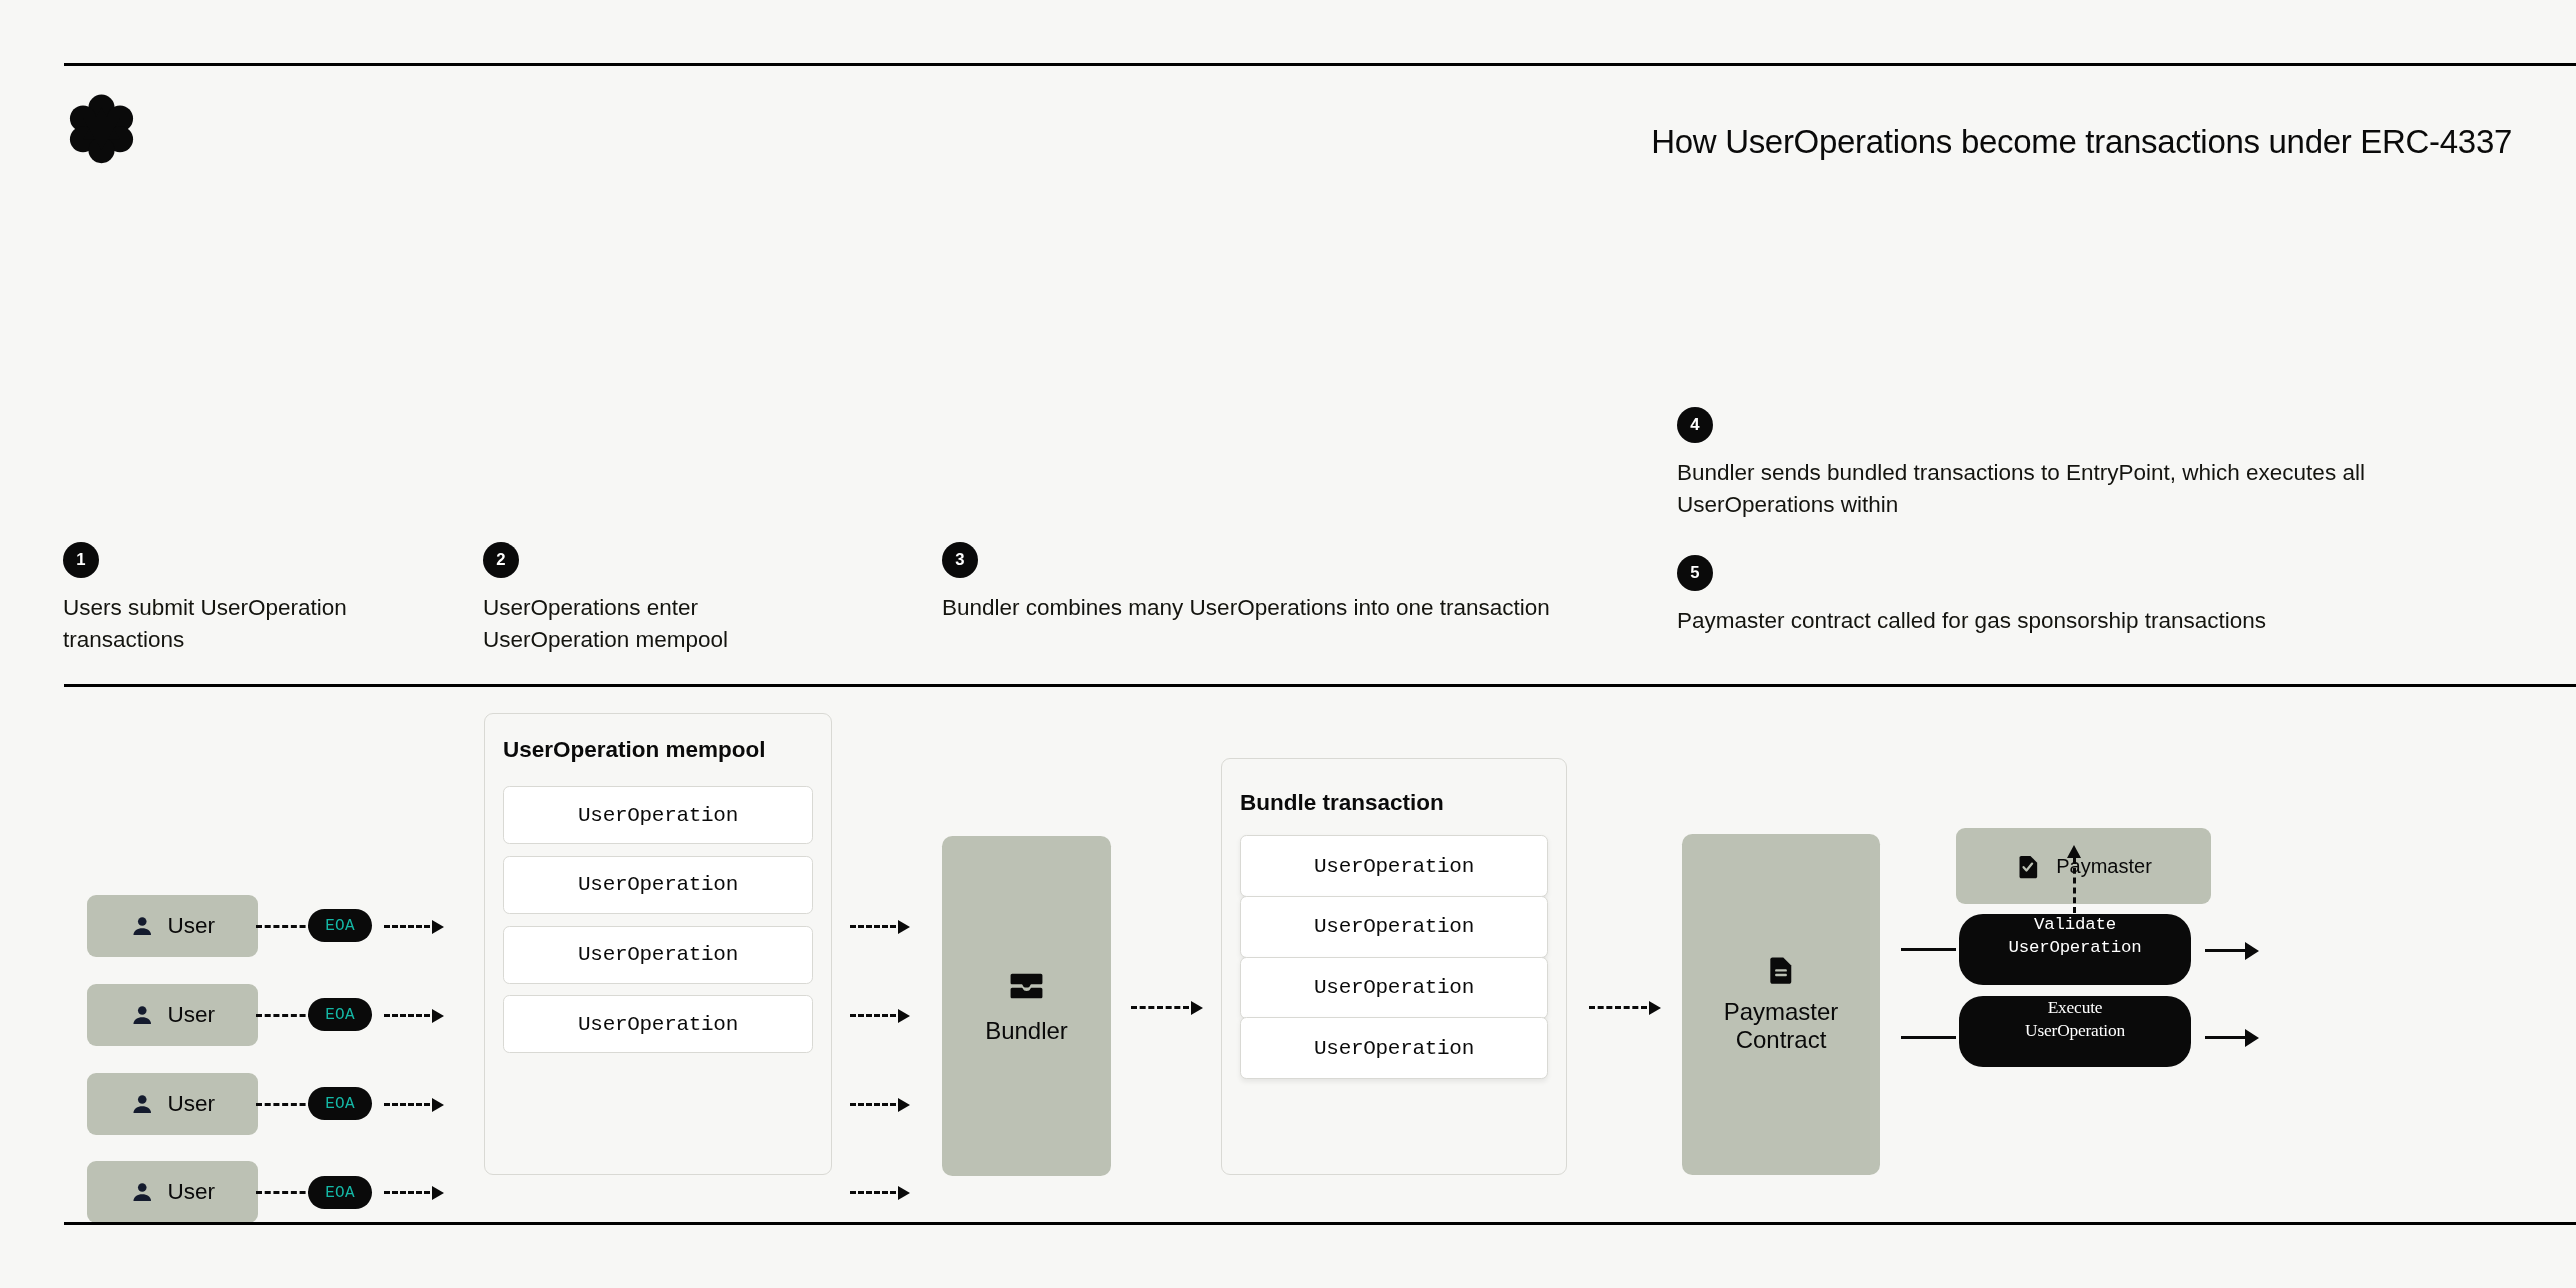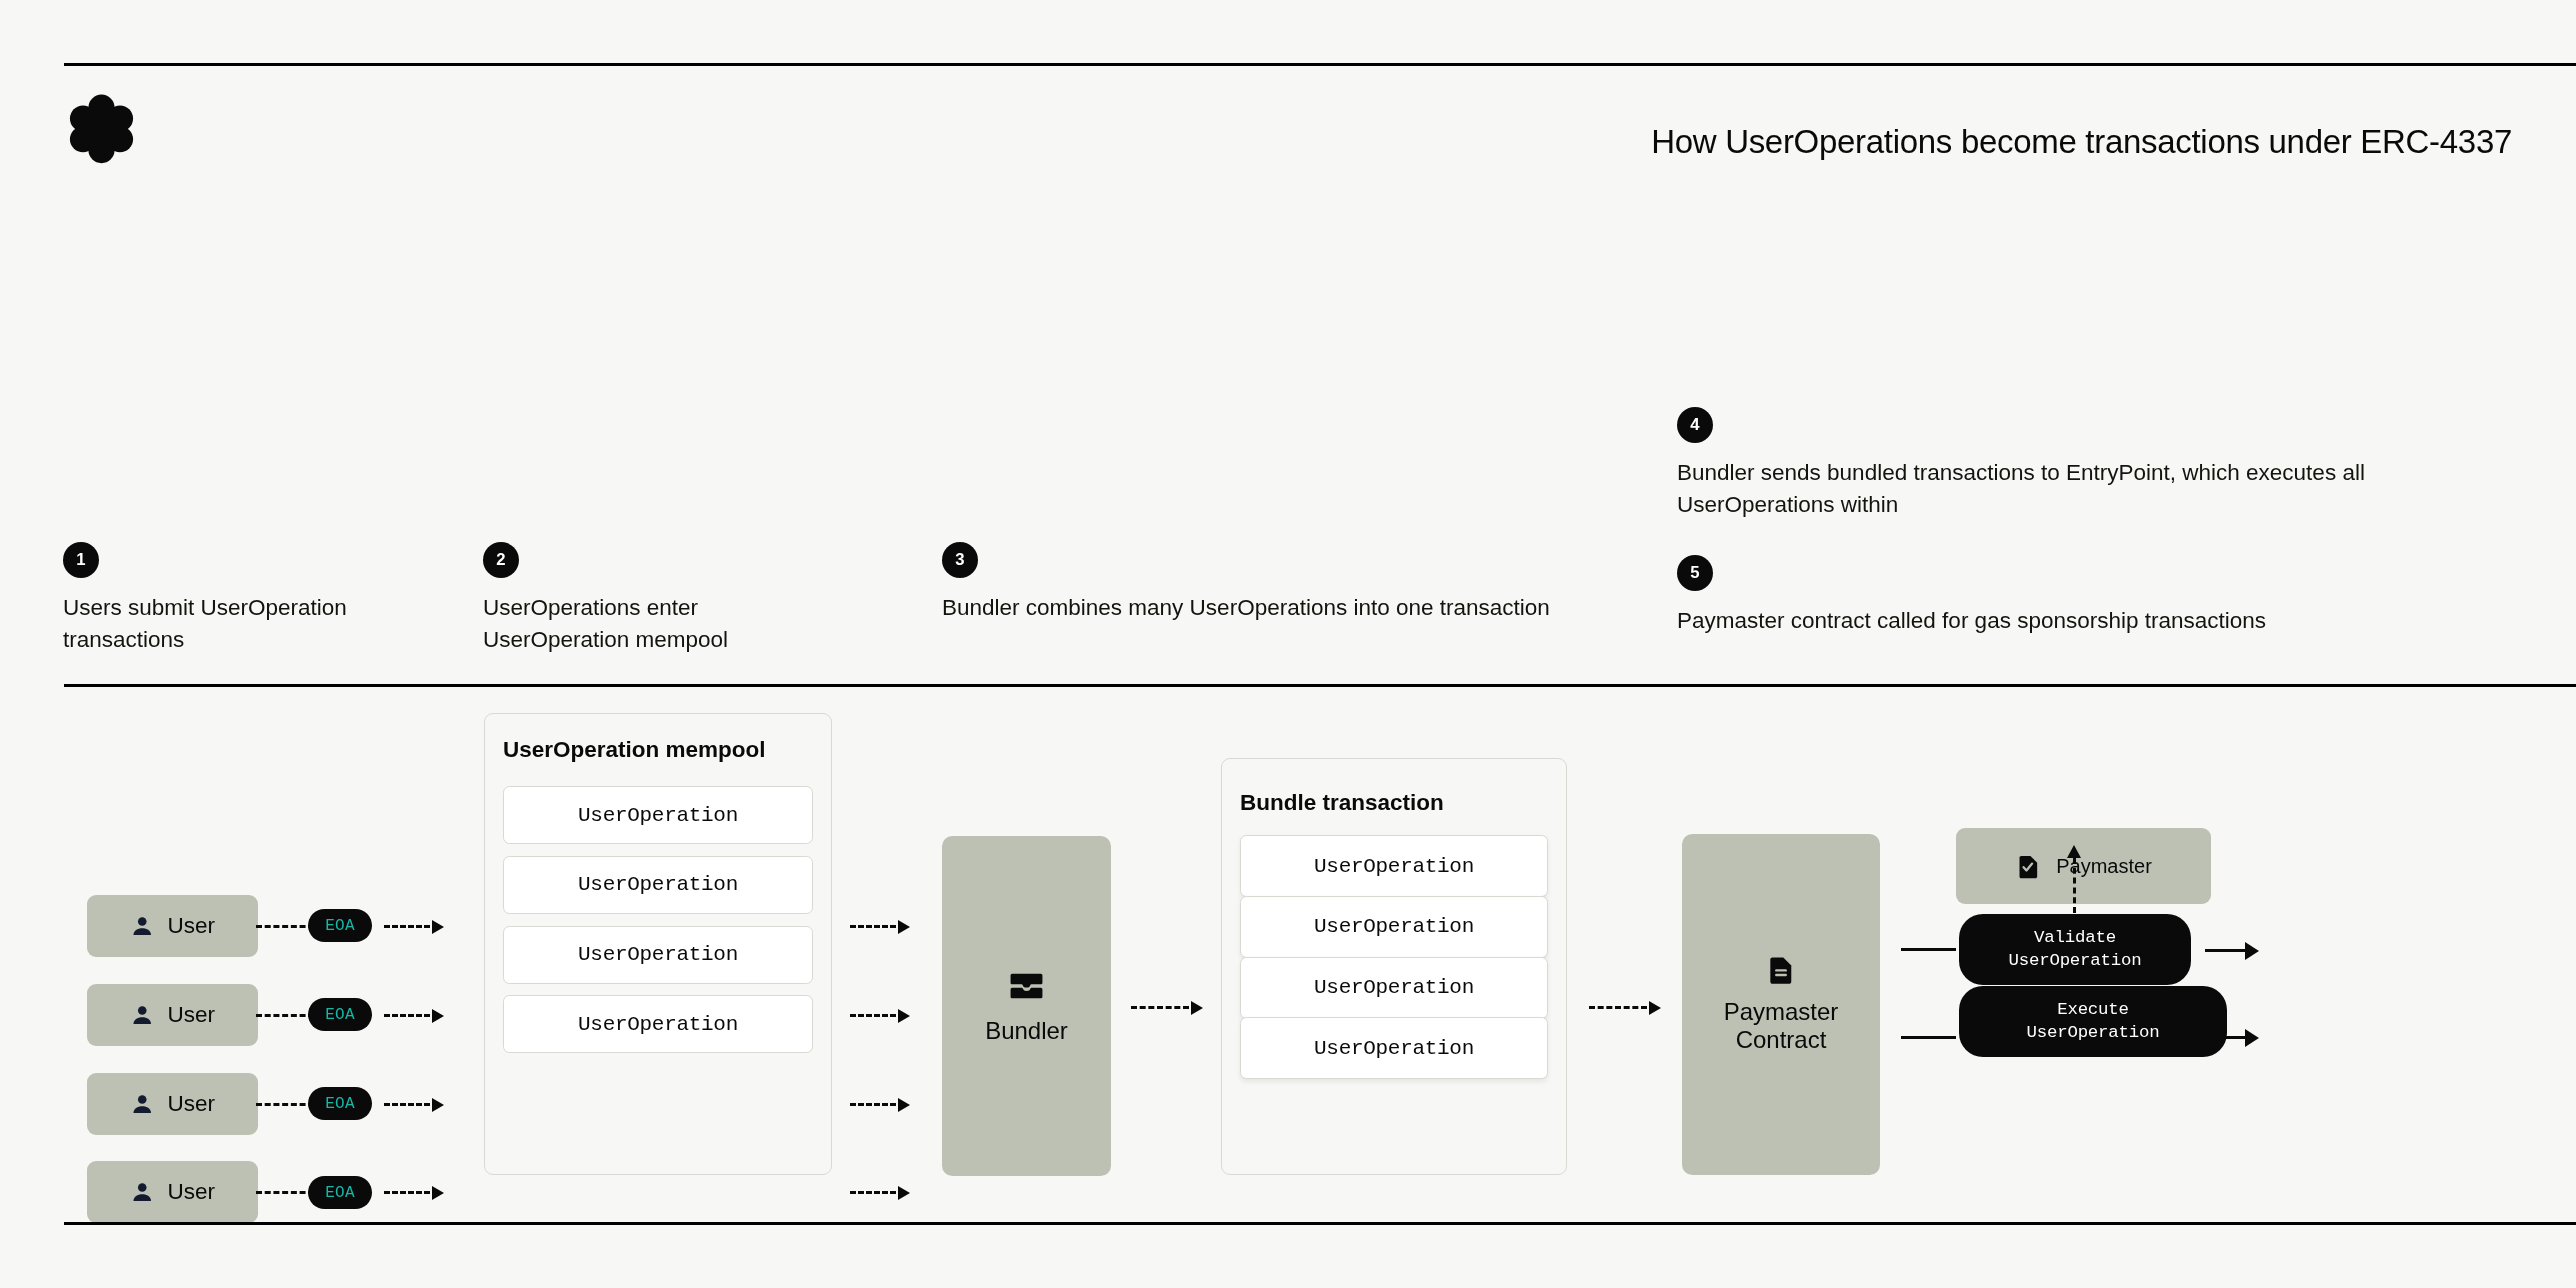--- a/index.html
+++ b/index.html
@@ -214,26 +214,25 @@
   .op-pill {
     position: absolute;
     background: #0a0a0a;
     border-radius: 24px;
     color: #ffffff;
     font-family: "Liberation Mono", monospace;
     font-size: 17.4px;
     line-height: 1.3;
     text-align: center;
     display: flex;
-    align-items: center;
     justify-content: center;
     letter-spacing: -0.2px;
   }
   #validate-pill { left: 1959px; top: 206px; width: 232px; height: 71px; }
-  #execute-pill  { left: 1959px; top: 278px; width: 268px; height: 71px; }
+  #execute-pill  { left: 1959px; top: 288px; width: 232px; height: 71px; font-family: Liberation Serif, serif; }
 
   
   #smartwallet {
     left: 2275px; top: 202px; width: 237px; height: 162px;
     flex-direction: column; gap: 14px; border-radius: 10.3px;
   }
   #smartwallet .lbl { font-size: 24px; color: #0a0a0a; }
 
   .icon { display: block; }
 </style>

